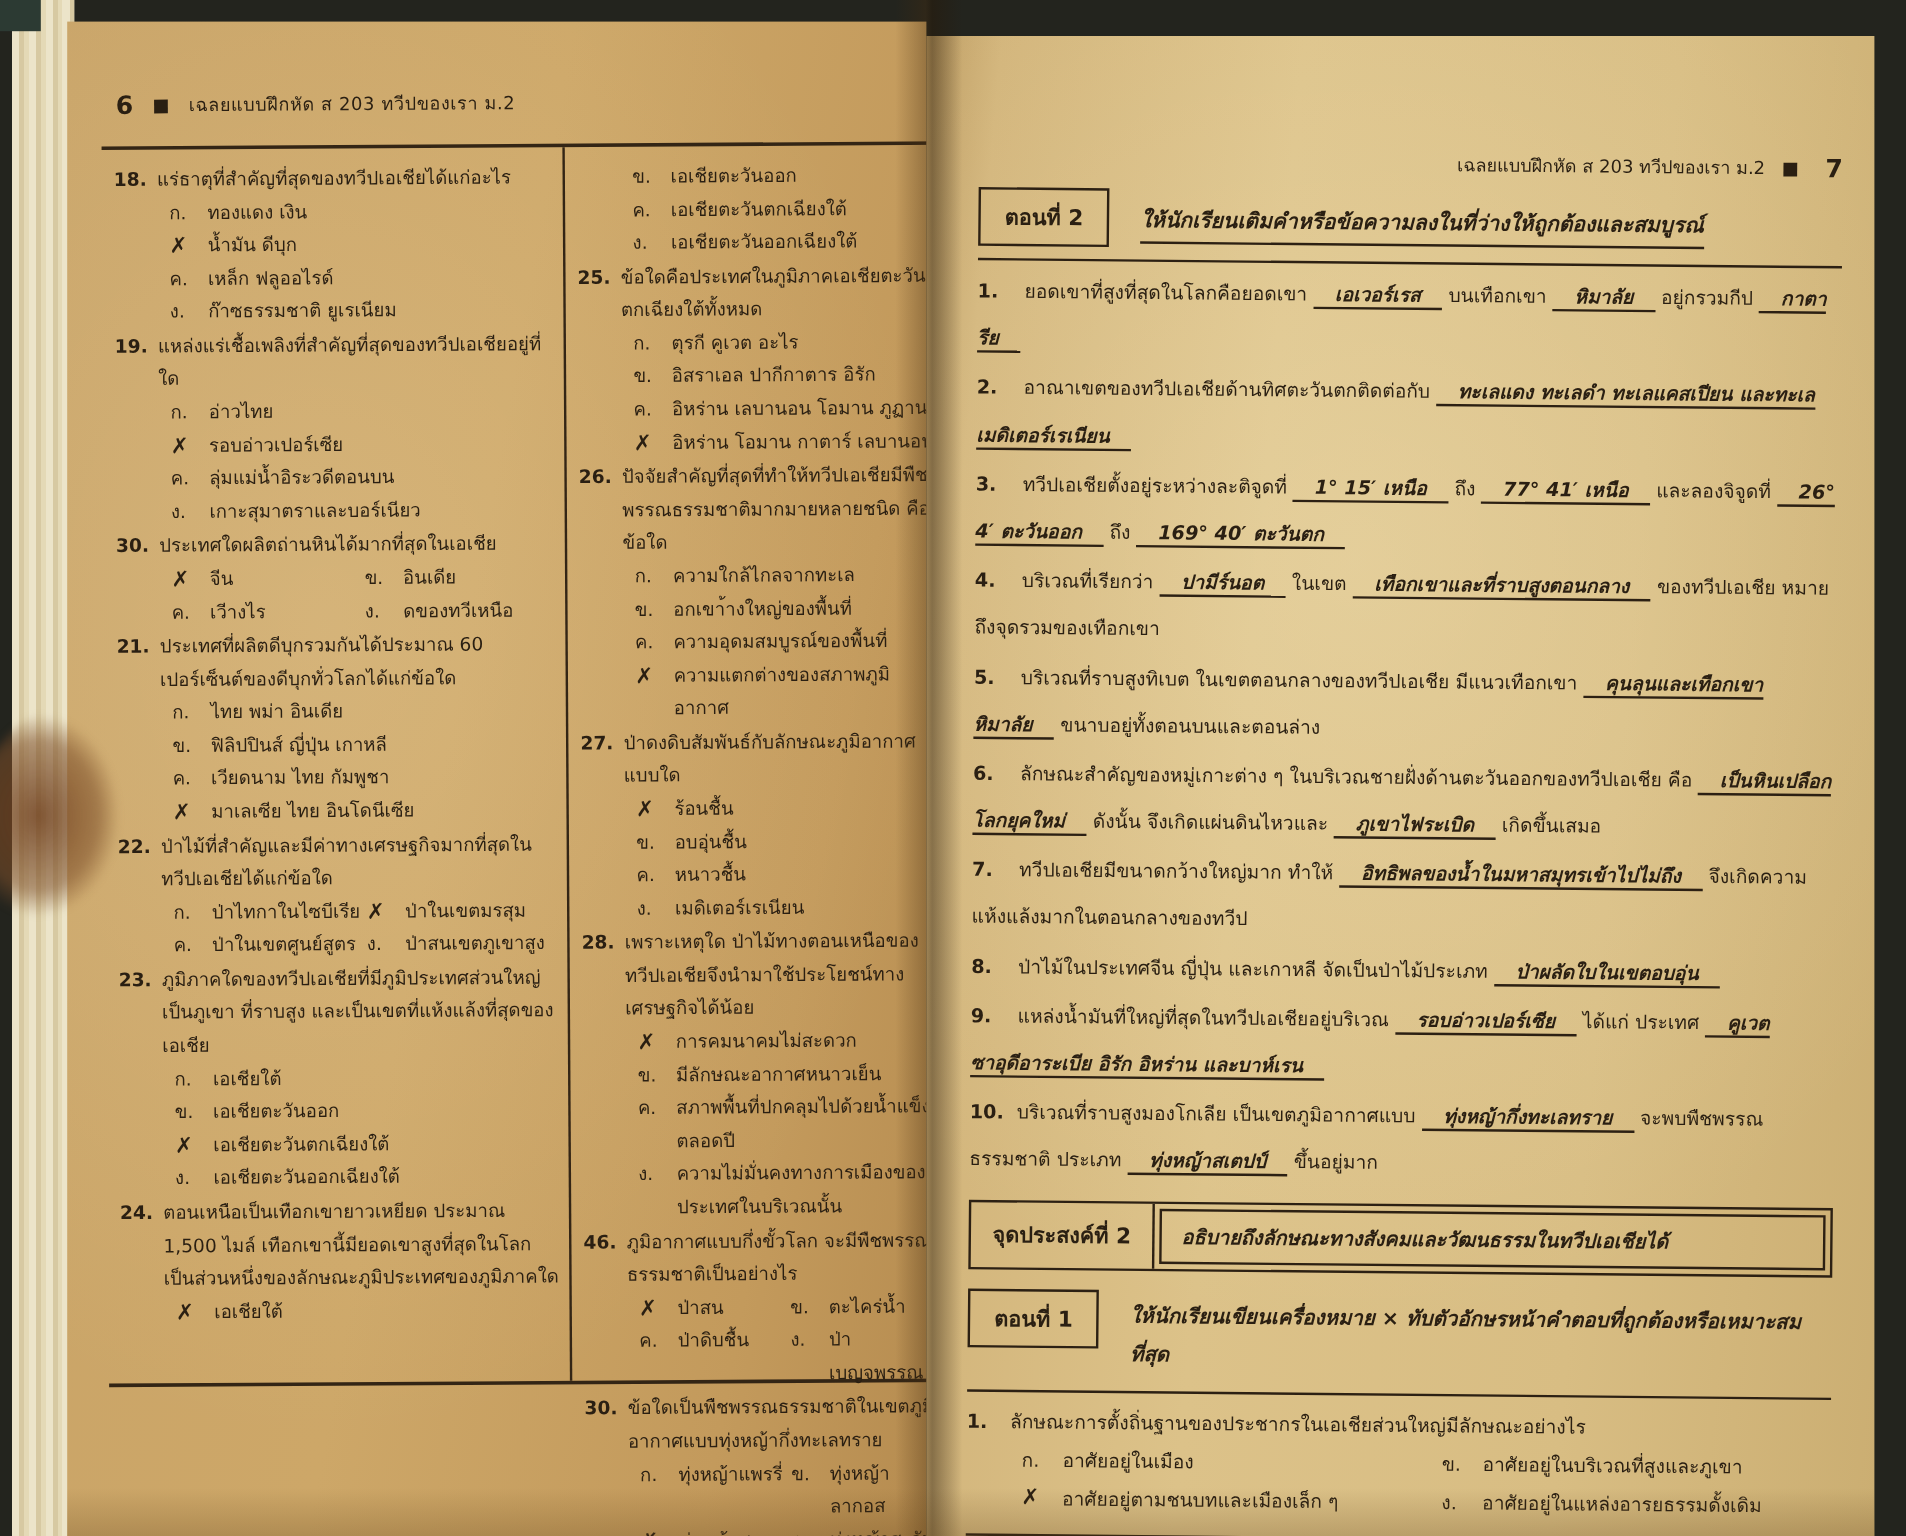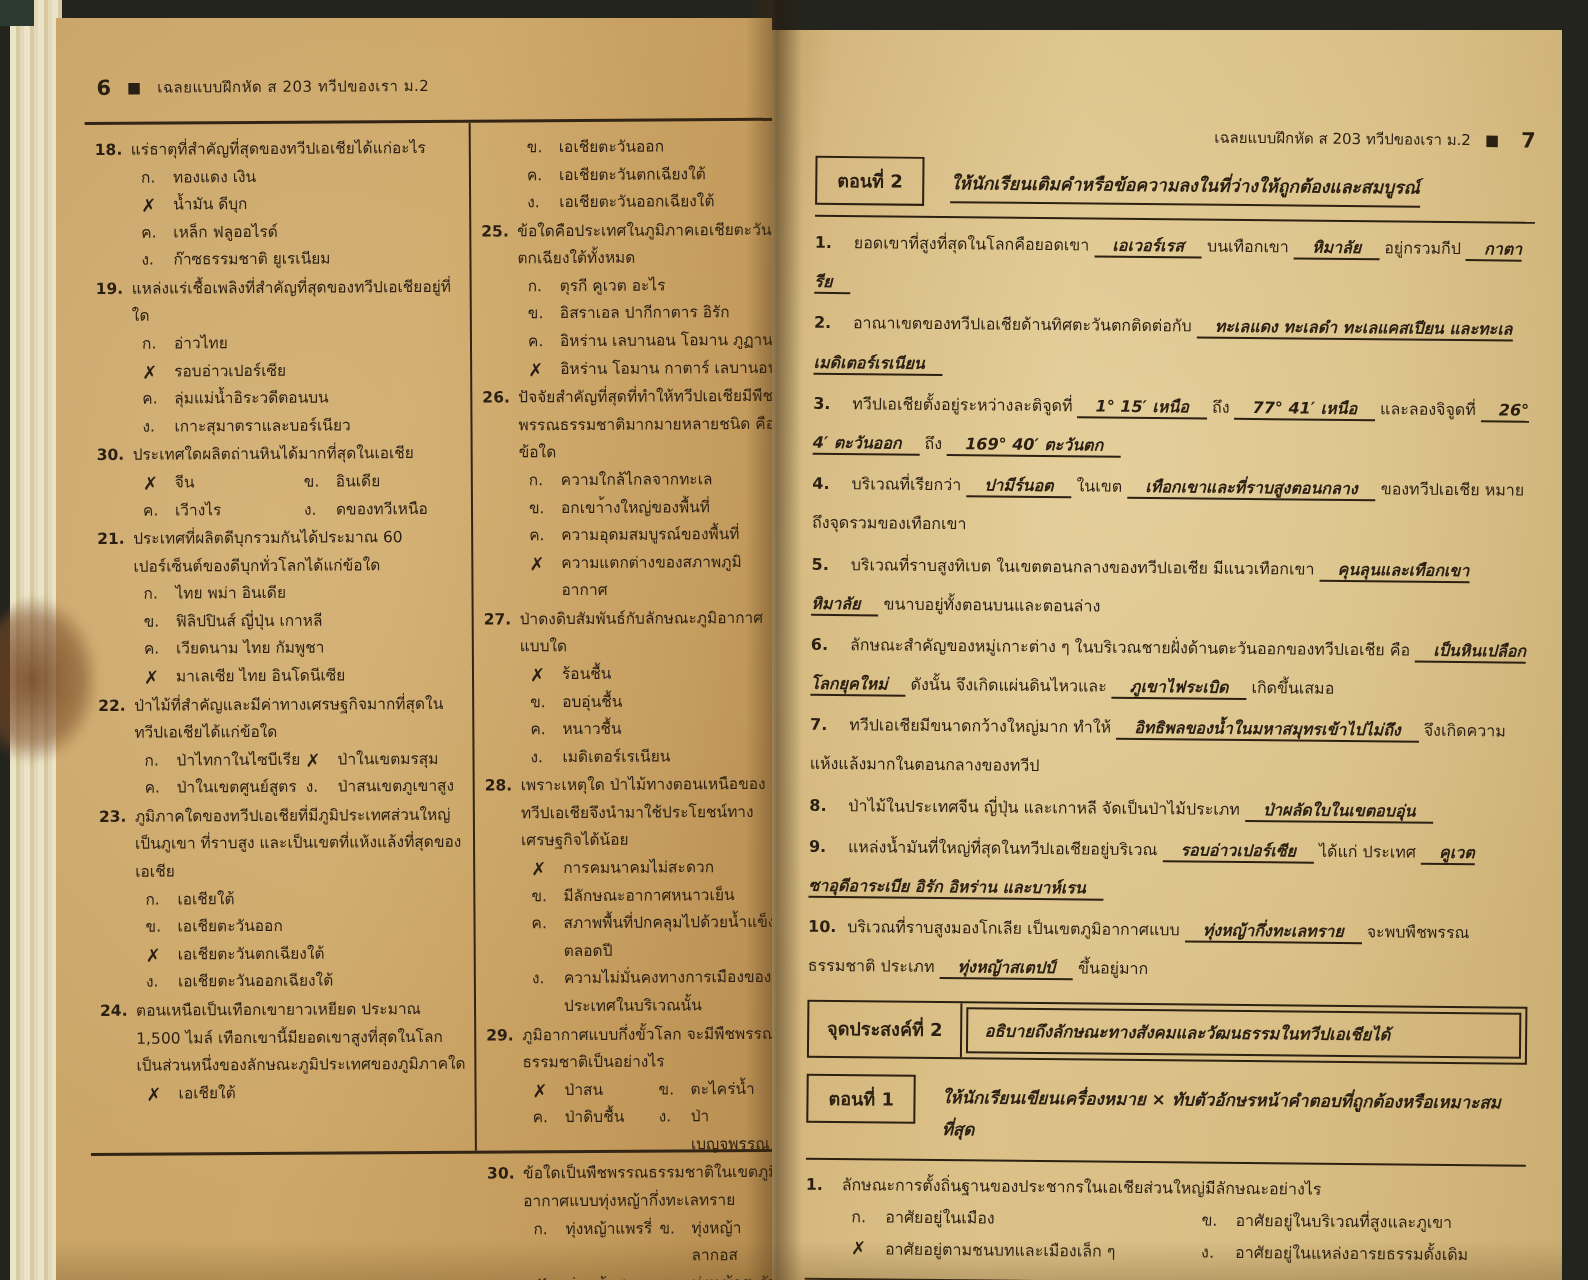--- a/index.html
+++ b/index.html
@@ -370,21 +370,21 @@
                 <span class="okey">ค.</span>
                 <span class="otext">สภาพพื้นที่ปกคลุมไปด้วยน้ำแข็งตลอดปี</span>
               </div>
               <div class="opt">
                 <span class="okey">ง.</span>
                 <span class="otext">ความไม่มั่นคงทางการเมืองของประเทศในบริเวณนั้น</span>
               </div>
             </div>
           </div>
           <div class="q">
-            <span class="qnum">29.</span>
+            <span class="qnum">46.</span>
             <div class="qbody">
               <div class="qtext">ภูมิอากาศแบบกึ่งขั้วโลก จะมีพืชพรรณธรรมชาติเป็นอย่างไร</div>
               <div class="optrow">
                 <div class="opt">
                   <span class="okey markx">✗</span>
                   <span class="otext">ป่าสน</span>
                 </div>
                 <div class="opt">
                   <span class="okey">ข.</span>
                   <span class="otext">ตะไคร่น้ำ</span>

